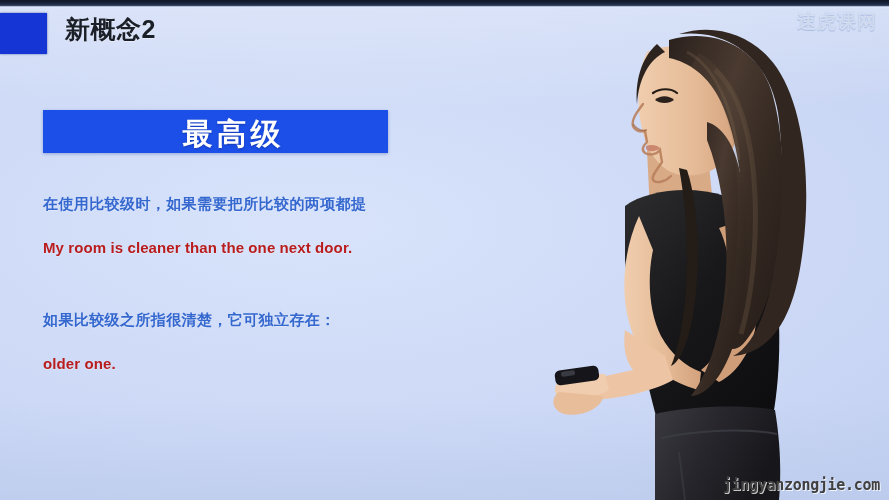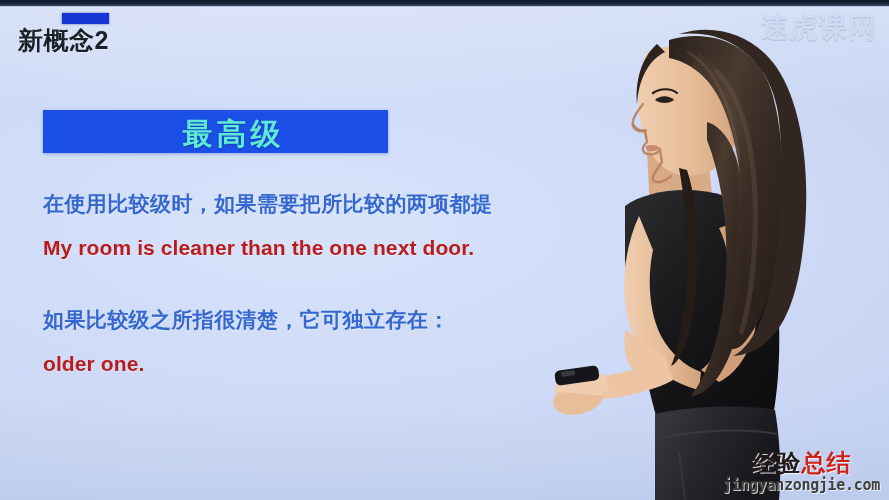--- a/index.html
+++ b/index.html
@@ -45,22 +45,21 @@
     background: linear-gradient(180deg, rgba(225,235,255,0.85), rgba(225,235,255,0.0));
   }
 
   
   .header-row {
     position: absolute;
     left: 0;
     top: 13px;
     height: 44px;
     display: flex;
-    align-items: flex-end;
-    flex-direction: column;
+    align-items: flex-start;
   }
   .header-mark {
     width: 47px;
     height: 41px;
     background: #1536d4;
     box-shadow: 0 0 2px rgba(10,30,120,0.6);
   }
   .header-title {
     margin-left: 18px;
     font-size: 25px;
@@ -80,37 +79,37 @@
     height: 43px;
     background: #1b4fe8;
     box-shadow: 0 1px 3px rgba(30,60,150,0.35);
     display: flex;
     align-items: center;
     justify-content: center;
   }
   .title-banner-text {
     font-size: 30px;
     font-weight: 700;
-    color: #5eead4;
+    color: #ffffff;
     letter-spacing: 4px;
     text-shadow: 0 1px 2px rgba(10,30,110,0.45);
     transform: translate(18px, 3px);
     white-space: nowrap;
   }
 
   
   .body-text {
     position: absolute;
     left: 43px;
     top: 182px;
     width: 575px;
     color: #3568cf;
   }
   .tline {
-    font-size: 21px;
+    font-size: 15px;
     font-weight: 700;
     line-height: 44px;
     white-space: nowrap;
     text-shadow: 0 1px 1px rgba(255,255,255,0.35);
   }
   .tline.cn { letter-spacing: 0.4px; }
   .tline.en { letter-spacing: 0.1px; color: #b91c1c; }
   .gap { height: 28px; }
 
   
@@ -121,21 +120,21 @@
     width: 360px;
     height: 500px;
     pointer-events: none;
   }
 
   
   .wm-top {
     position: absolute;
     right: 12px;
     top: 9px;
-    font-size: 28px;
+    font-size: 19px;
     font-weight: 700;
     letter-spacing: 1px;
     color: rgba(255,255,255,0.55);
     text-shadow: 0 0 1px rgba(140,165,215,0.75), 0 1px 0 rgba(110,140,200,0.35);
     white-space: nowrap;
   }
   .wm-bottom {
     position: absolute;
     right: 9px;
     bottom: 6px;
@@ -278,19 +277,16 @@
     <path d="M186,70 C212,92 224,142 226,196 C228,250 222,300 212,334" stroke="#6e5944" stroke-width="5" fill="none" opacity="0.35"></path>
     <path d="M158,52 C186,66 204,108 210,160" stroke="#7d6750" stroke-width="3" fill="none" opacity="0.3"></path>
 
     <path d="M150,168 C158,210 160,260 156,300 C153,330 148,352 142,366
              C152,362 162,336 166,300 C172,252 168,200 158,170 Z" fill="#241c17"></path>
   </svg>
 
   <div class="wm-top">速虎课网</div>
 
   <div class="wm-bottom">
-    <div class="wm-brand">
-      <span class="dark">经验</span><span class="red">总结</span>
-    </div>
     <div class="wm-url">jingyanzongjie.com</div>
   </div>
 
 </div>
 
 </body></html>

